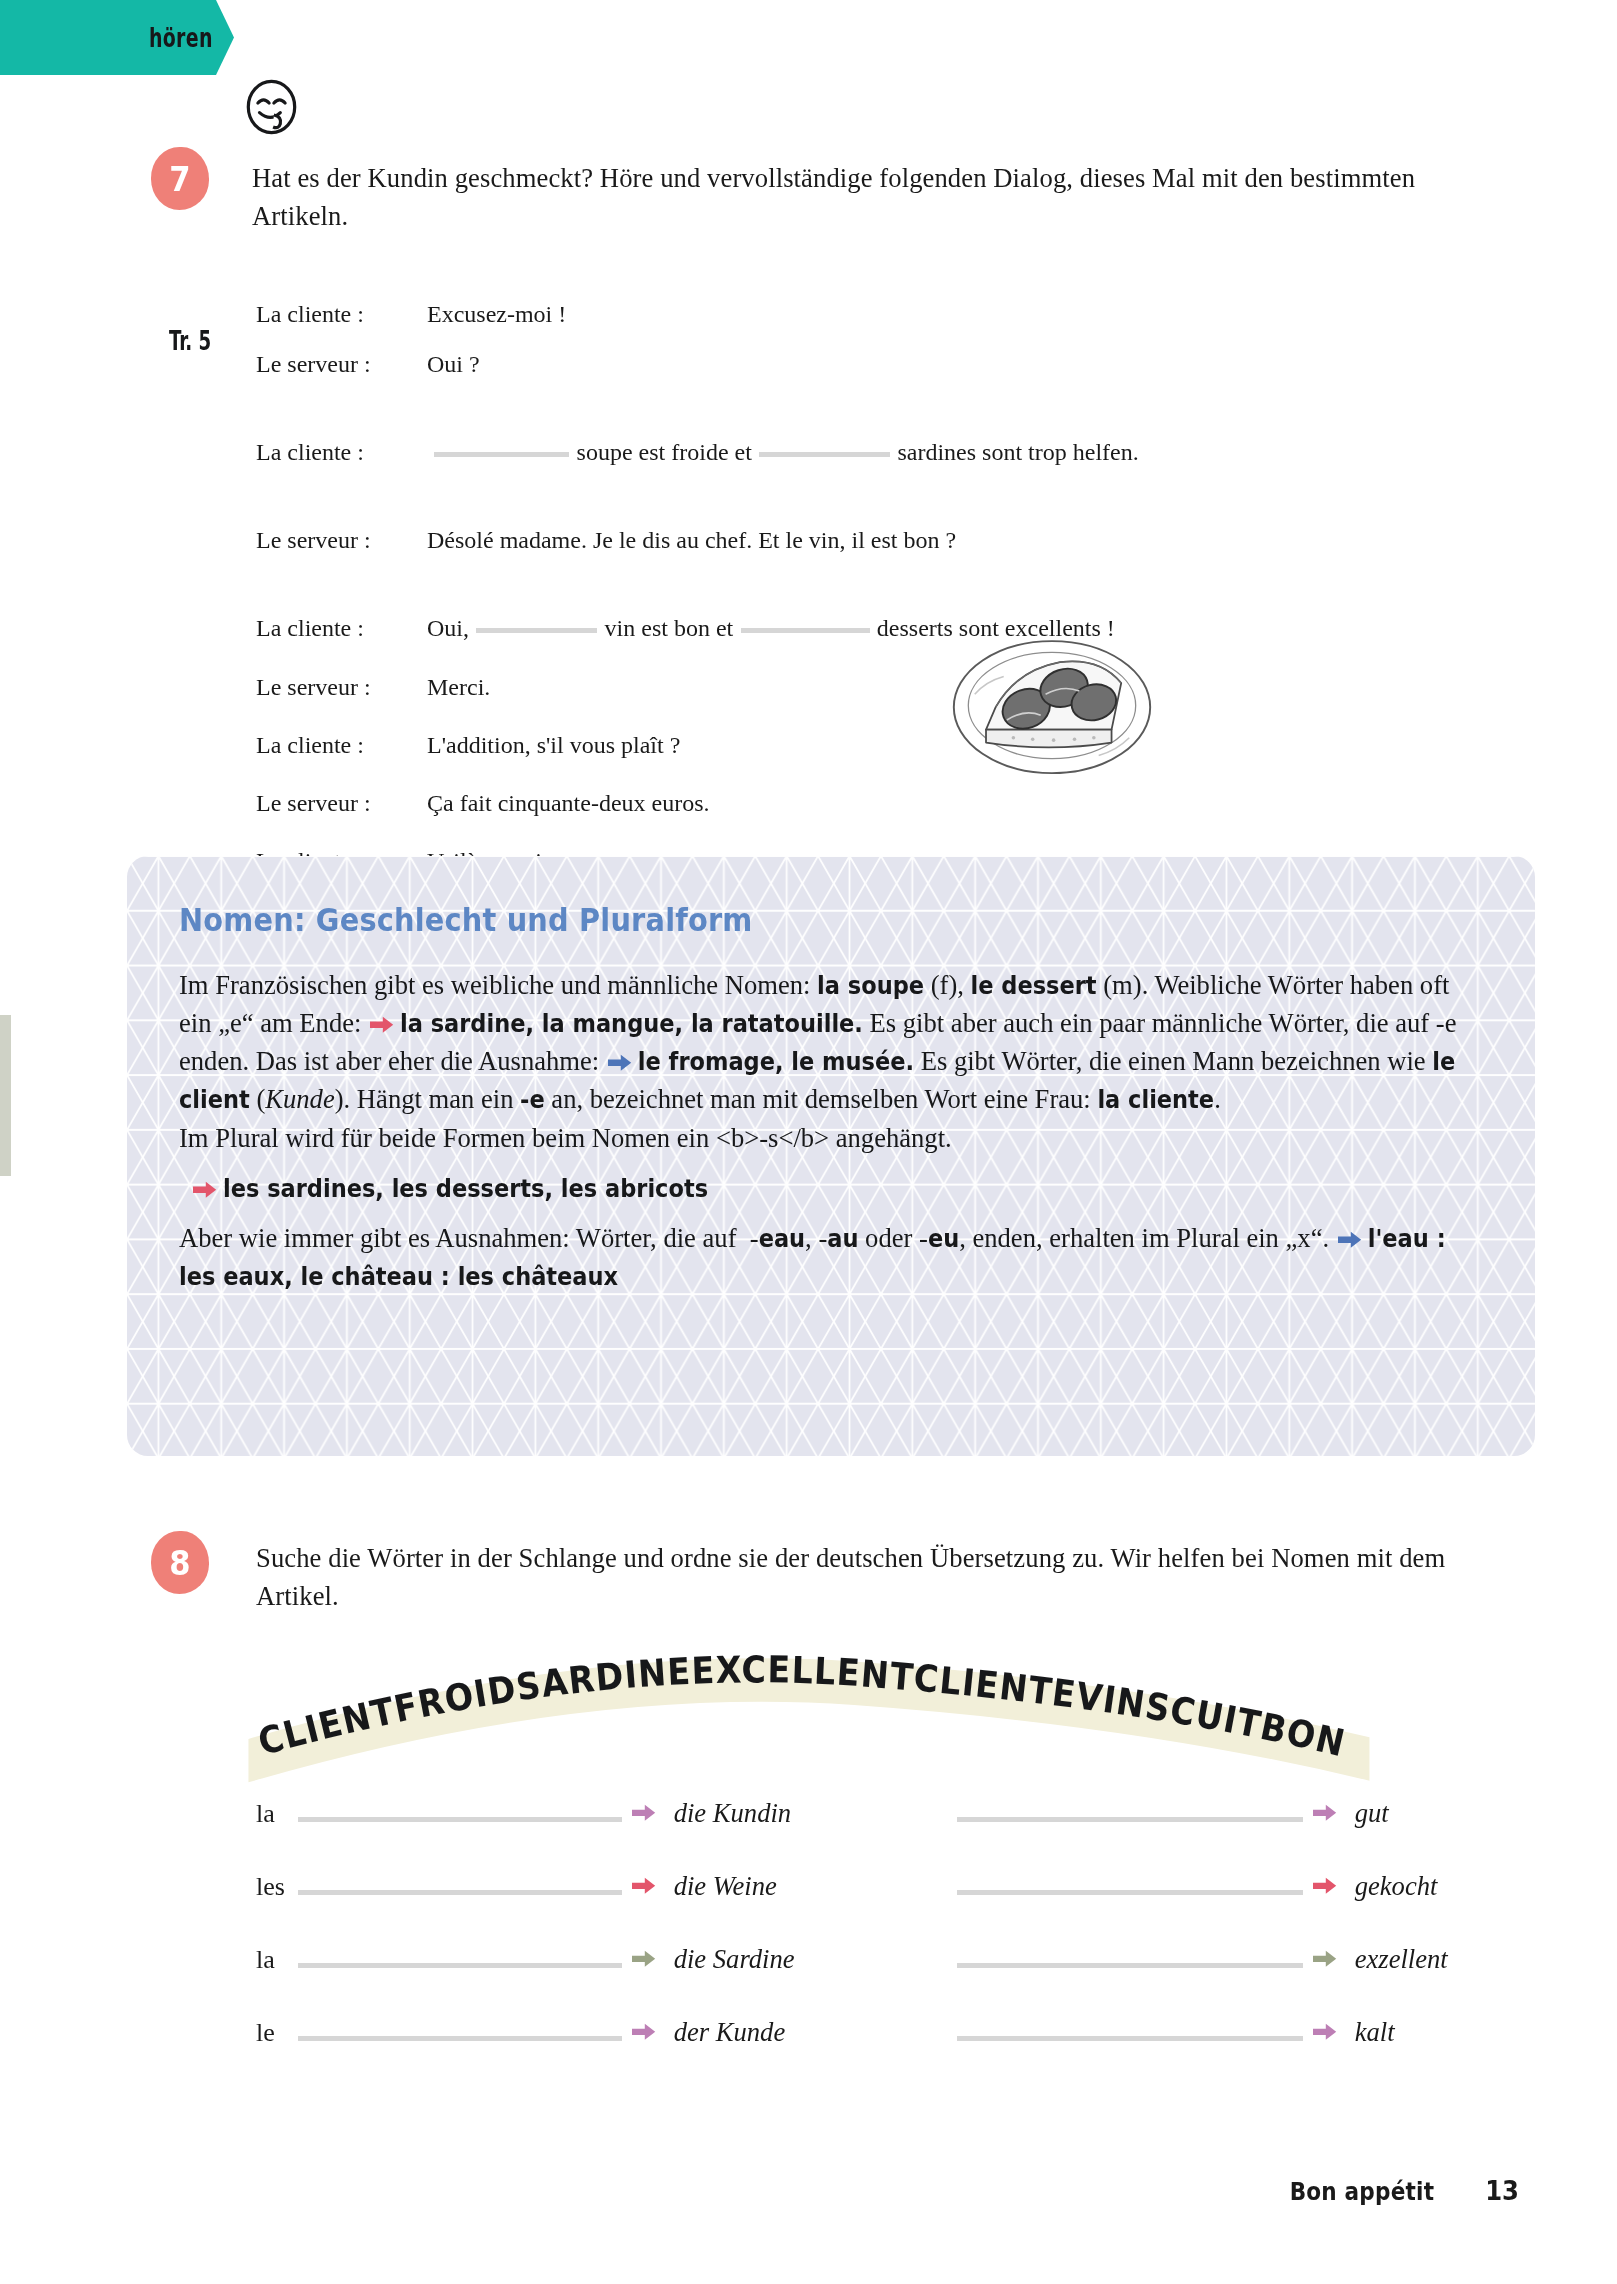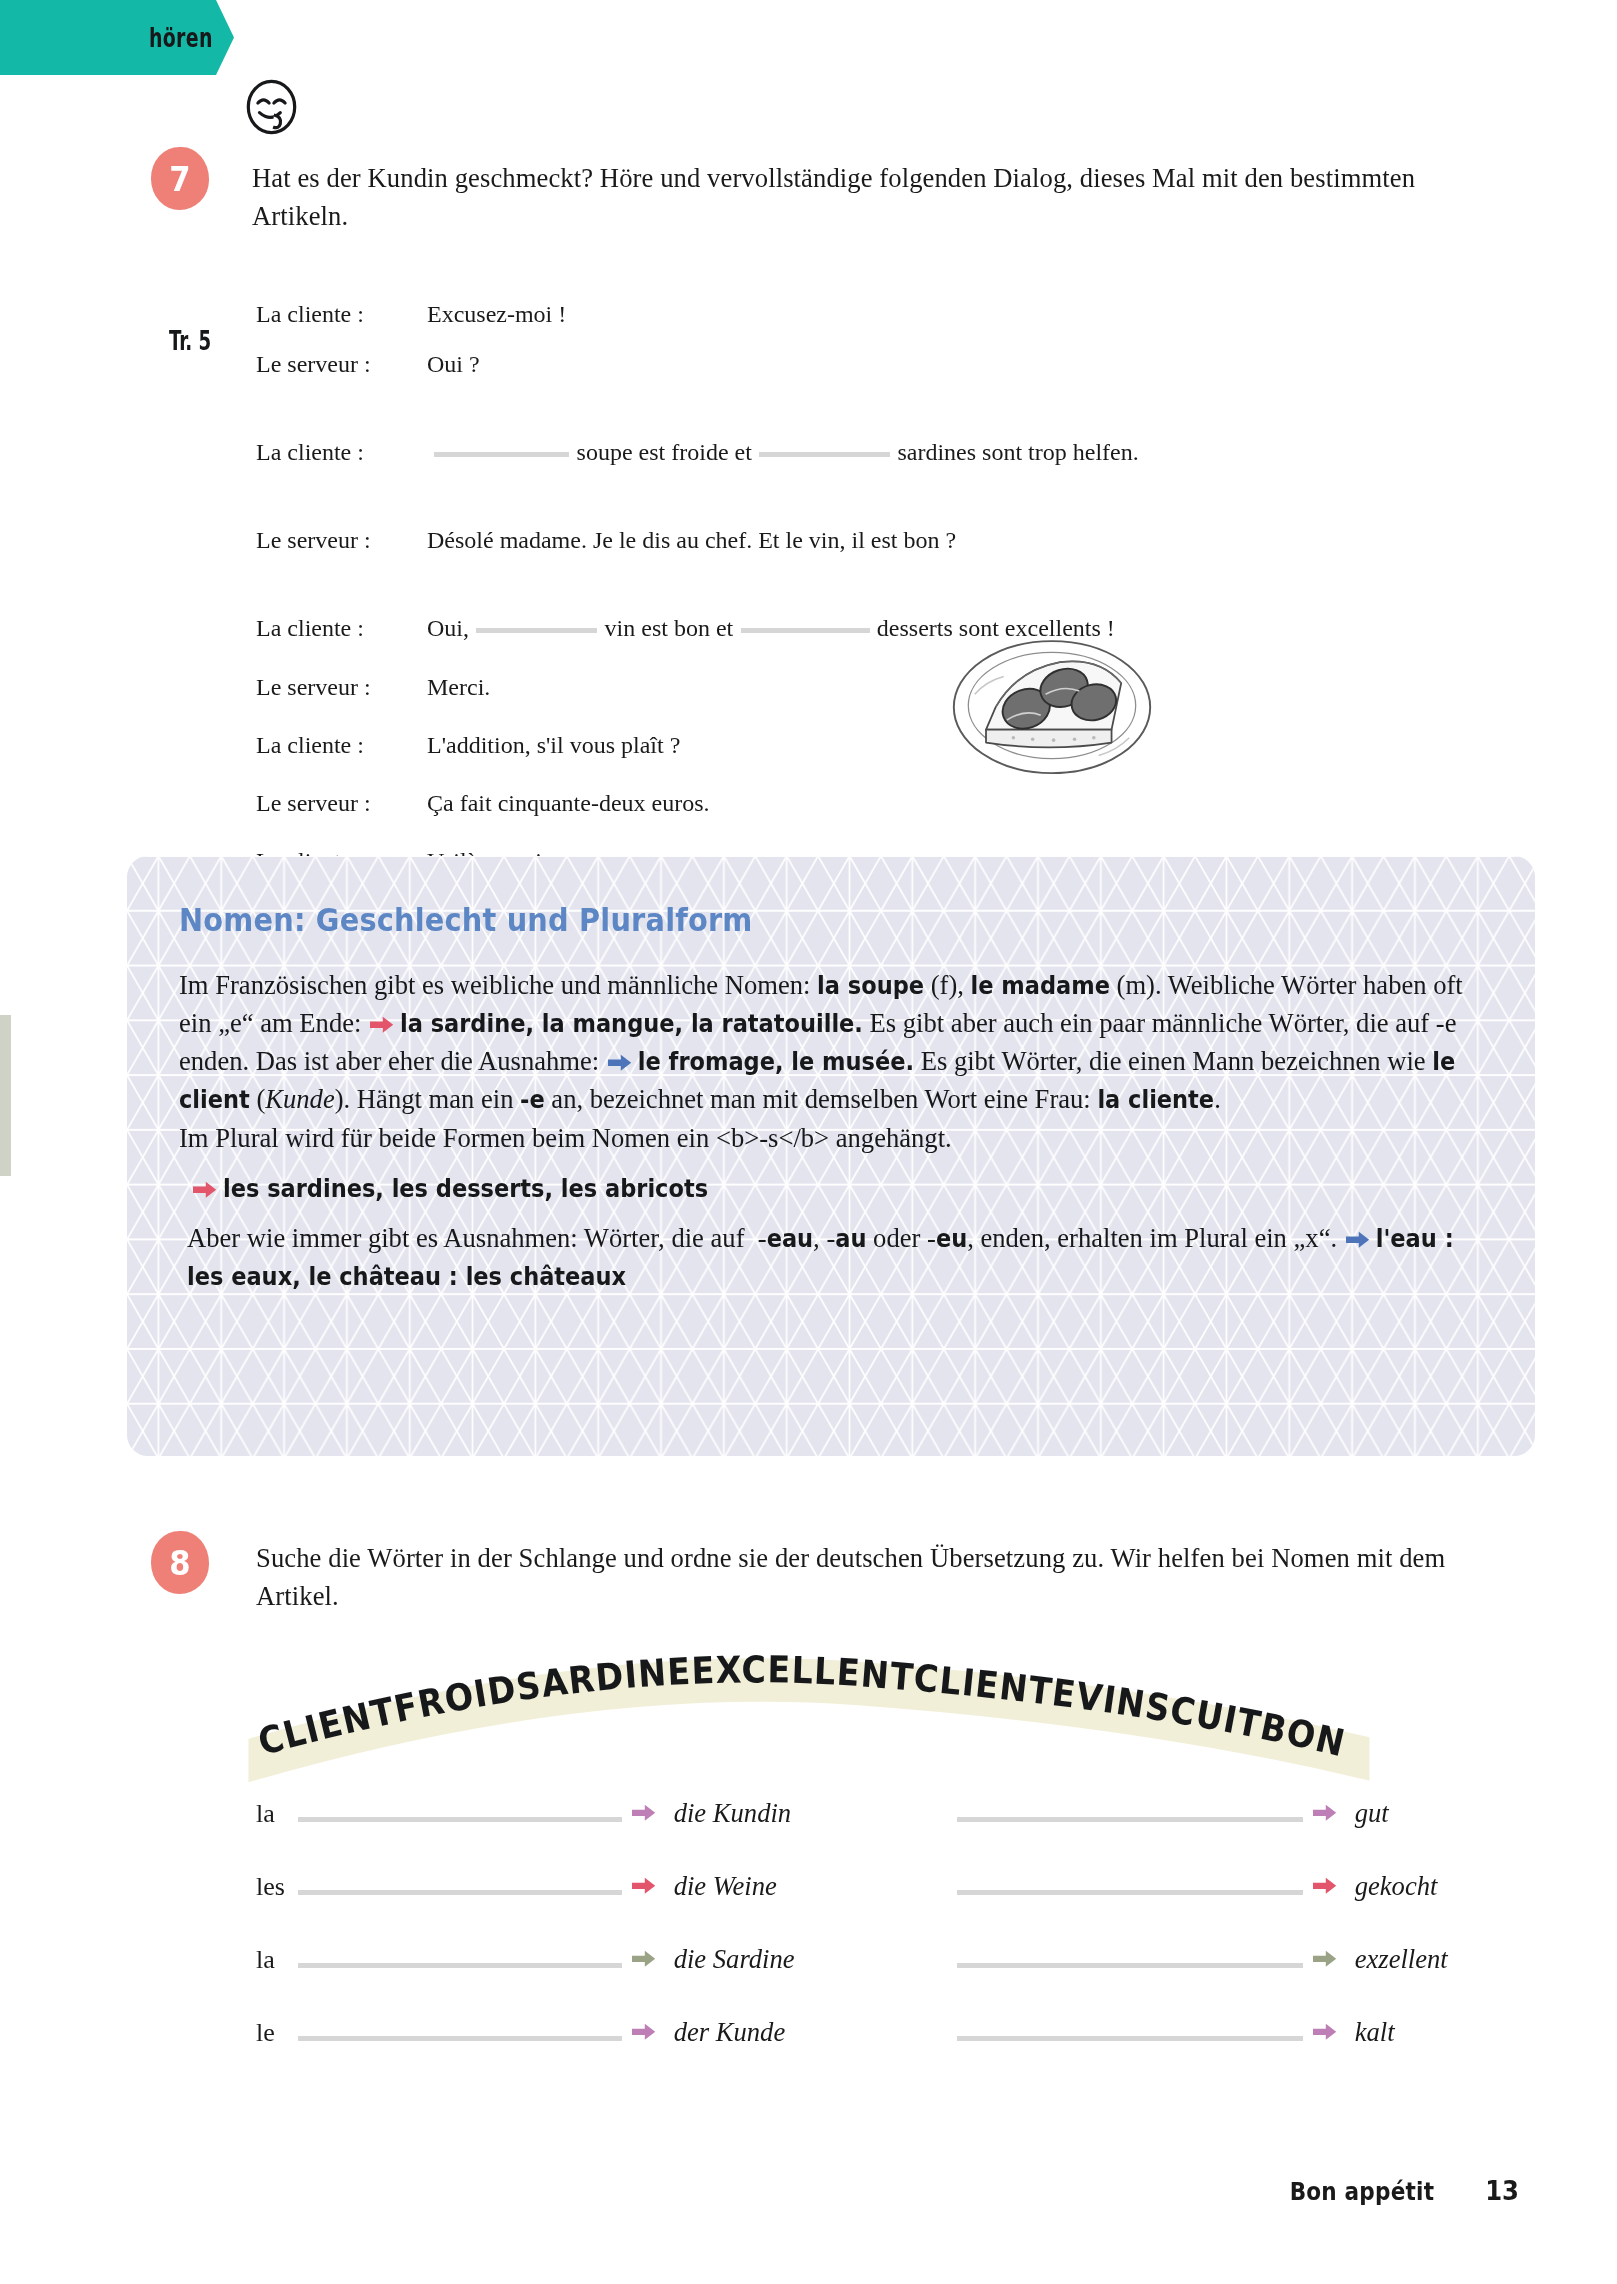--- a/index.html
+++ b/index.html
@@ -347,31 +347,31 @@
         <path d="M0 68 L39 0 L78 68 M39 0 L39 68 M0 0 L78 0 M0 68 L78 68" fill="none" stroke="#ffffff" stroke-width="2.2" opacity="0.95"></path>
         <path d="M0 0 L39 68 L78 0" fill="none" stroke="#ffffff" stroke-width="2.2" opacity="0.95"></path>
       </pattern>
     </defs>
     <rect width="1748" height="745" fill="url(#tri)"></rect>
   </svg>
   <div id="grammar-inner">
     <div id="grammar-title">Nomen: Geschlecht und Pluralform</div>
     <div id="grammar-body">
       <p style="margin:0 0 0 0">
-        Im Französischen gibt es weibliche und männliche Nomen: <b>la soupe</b> (f), <b>le madame</b> (m). Weibliche Wörter haben oft ein „e“ am Ende:&nbsp;<span class="arrow"><svg viewBox="0 0 30 22">
+        Im Französischen gibt es weibliche und männliche Nomen: <b>la soupe</b> (f), <b>le dessert</b> (m). Weibliche Wörter haben oft ein „e“ am Ende:&nbsp;<span class="arrow"><svg viewBox="0 0 30 22">
               <path d="M0 7 h16 v-6 l13 10 l-13 10 v-6 h-16 z" fill="#e3556b"></path>
             </svg></span><b>la sardine, la mangue, la ratatouille.</b> Es gibt aber auch ein paar männliche Wörter, die auf -e enden. Das ist aber eher die Ausnahme:&nbsp;<span class="arrow"><svg viewBox="0 0 30 22">
               <path d="M0 7 h16 v-6 l13 10 l-13 10 v-6 h-16 z" fill="#4d74b8"></path>
             </svg></span><b>le fromage, le musée.</b> Es gibt Wörter, die einen Mann bezeichnen wie <b>le client</b> (<i>Kunde</i>). Hängt man ein <b>-e</b> an, bezeichnet man mit demselben Wort eine Frau: <b>la cliente</b>.
       </p>
       <p style="margin:0">Im Plural wird für beide Formen beim Nomen ein &lt;b&gt;-s&lt;/b&gt; angehängt.</p>
       <p style="margin:12px"><span class="arrow"><svg viewBox="0 0 30 22">
               <path d="M0 7 h16 v-6 l13 10 l-13 10 v-6 h-16 z" fill="#e3556b"></path>
             </svg></span><b>les sardines, les desserts, les abricots</b></p>
-      <p style="margin:8px">
+      <p style="margin:0">
         Aber wie immer gibt es Ausnahmen: Wörter, die auf&nbsp; -<b>eau</b>, -<b>au</b> oder -<b>eu</b>, enden, erhalten im Plural ein „x“.&nbsp;<span class="arrow"><svg viewBox="0 0 30 22">
               <path d="M0 7 h16 v-6 l13 10 l-13 10 v-6 h-16 z" fill="#4d74b8"></path>
             </svg></span><b>l'eau : les eaux, le château : les châteaux</b>
       </p>
     </div>
   </div>
 </div>
 
 <div class="ex-num" id="ex8-num">
   <span>8</span>

